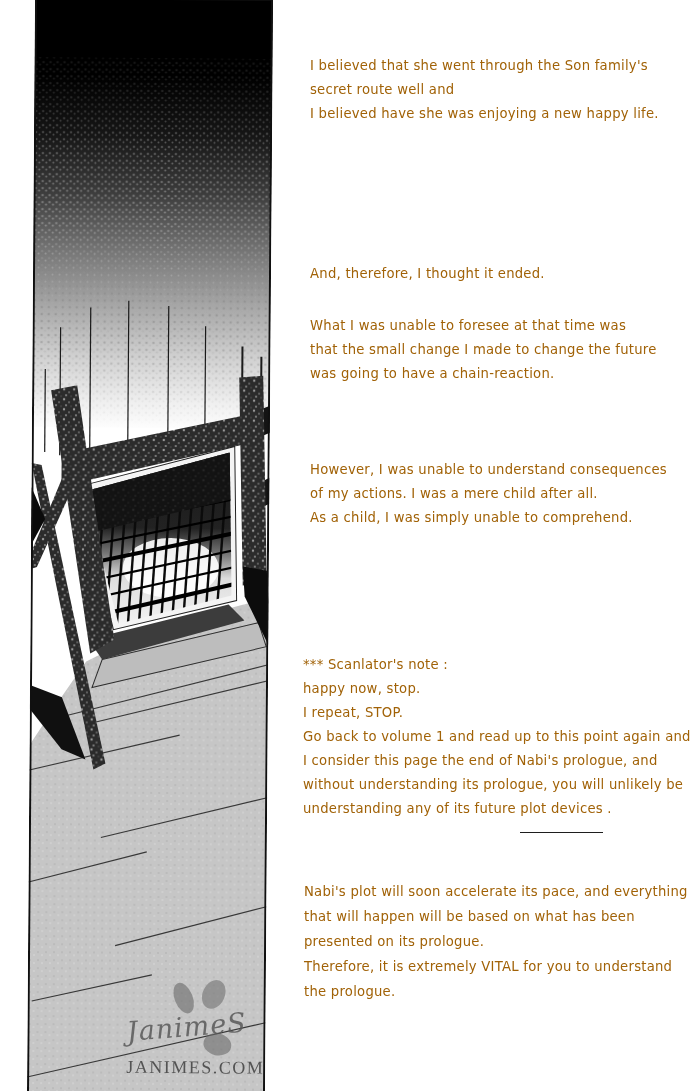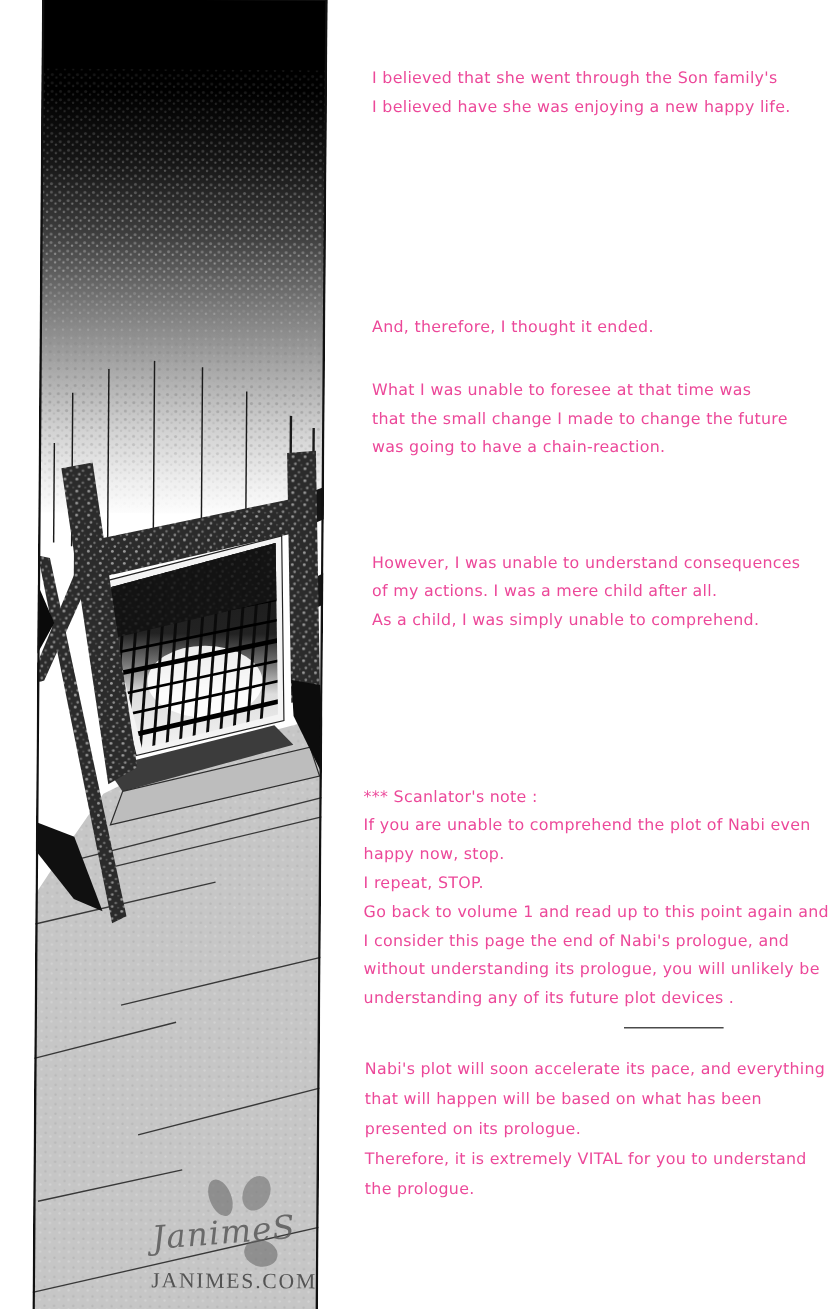--- a/index.html
+++ b/index.html
@@ -5,21 +5,21 @@
   html,body{margin:0;padding:0;background:#ffffff;}
   .page{
     position:relative; width:700px; height:1091px; background:#fff;
     overflow:hidden; font-family:"DejaVu Sans", sans-serif;
   }
   .panel{
     position:absolute; left:27px; top:-3px; width:238px; height:1096px;
     margin:0; transform:rotate(0.42deg); transform-origin:0 100%;
   }
   .panel svg{display:block;}
-  .tblock{position:absolute; color:#ec4899;}
+  .tblock{position:absolute; color:#a16207;}
   .ln{
     margin:0; font-size:13.2px; line-height:24px; letter-spacing:0.25px;
     white-space:nowrap; font-family:"DejaVu Sans", sans-serif;
   }
   .lh25 .ln{line-height:25px;}
   .ul{border-bottom:1.4px solid #1e1e1e; padding-bottom:16px;}
 </style>
 </head>
 <body>
 
@@ -168,20 +168,21 @@
       </g>
 
       <rect x="1" y="1" width="236" height="1094" fill="none" stroke="#101010" stroke-width="2"></rect>
     </svg>
   </figure>
 
   <section>
 
     <div class="tblock" style="left:310px; top:54px;">
       <p class="ln">I believed that she went through the Son family's</p>
+      <p class="ln">secret route well and</p>
       <p class="ln">I believed have she was enjoying a new happy life.</p>
     </div>
 
     <div class="tblock" style="left:310px; top:262px;">
       <p class="ln">And, therefore, I thought it ended.</p>
     </div>
 
     <div class="tblock" style="left:310px; top:314px;">
       <p class="ln">What I was unable to foresee at that time was</p>
       <p class="ln">that the small change I made to change the future</p>
@@ -189,21 +190,20 @@
     </div>
 
     <div class="tblock" style="left:310px; top:458px;">
       <p class="ln">However, I was unable to understand consequences</p>
       <p class="ln">of my actions. I was a mere child after all.</p>
       <p class="ln">As a child, I was simply unable to comprehend.</p>
     </div>
 
     <div class="tblock" style="left:303px; top:653px;">
       <p class="ln">*** Scanlator's note :</p>
-      <p class="ln">If you are unable to comprehend the plot of Nabi even</p>
       <p class="ln">happy now, stop.</p>
       <p class="ln">I repeat, STOP.</p>
       <p class="ln">Go back to volume 1 and read up to this point again and</p>
       <p class="ln">I consider this page the end of Nabi's prologue, and</p>
       <p class="ln">without understanding its prologue, you will unlikely be</p>
       <p class="ln"><span>understanding any of its future </span><span class="ul">plot devices</span><span> .</span></p>
     </div>
 
     <div class="tblock lh25" style="left:304px; top:879px;">
       <p class="ln">Nabi's plot will soon accelerate its pace, and everything</p>

